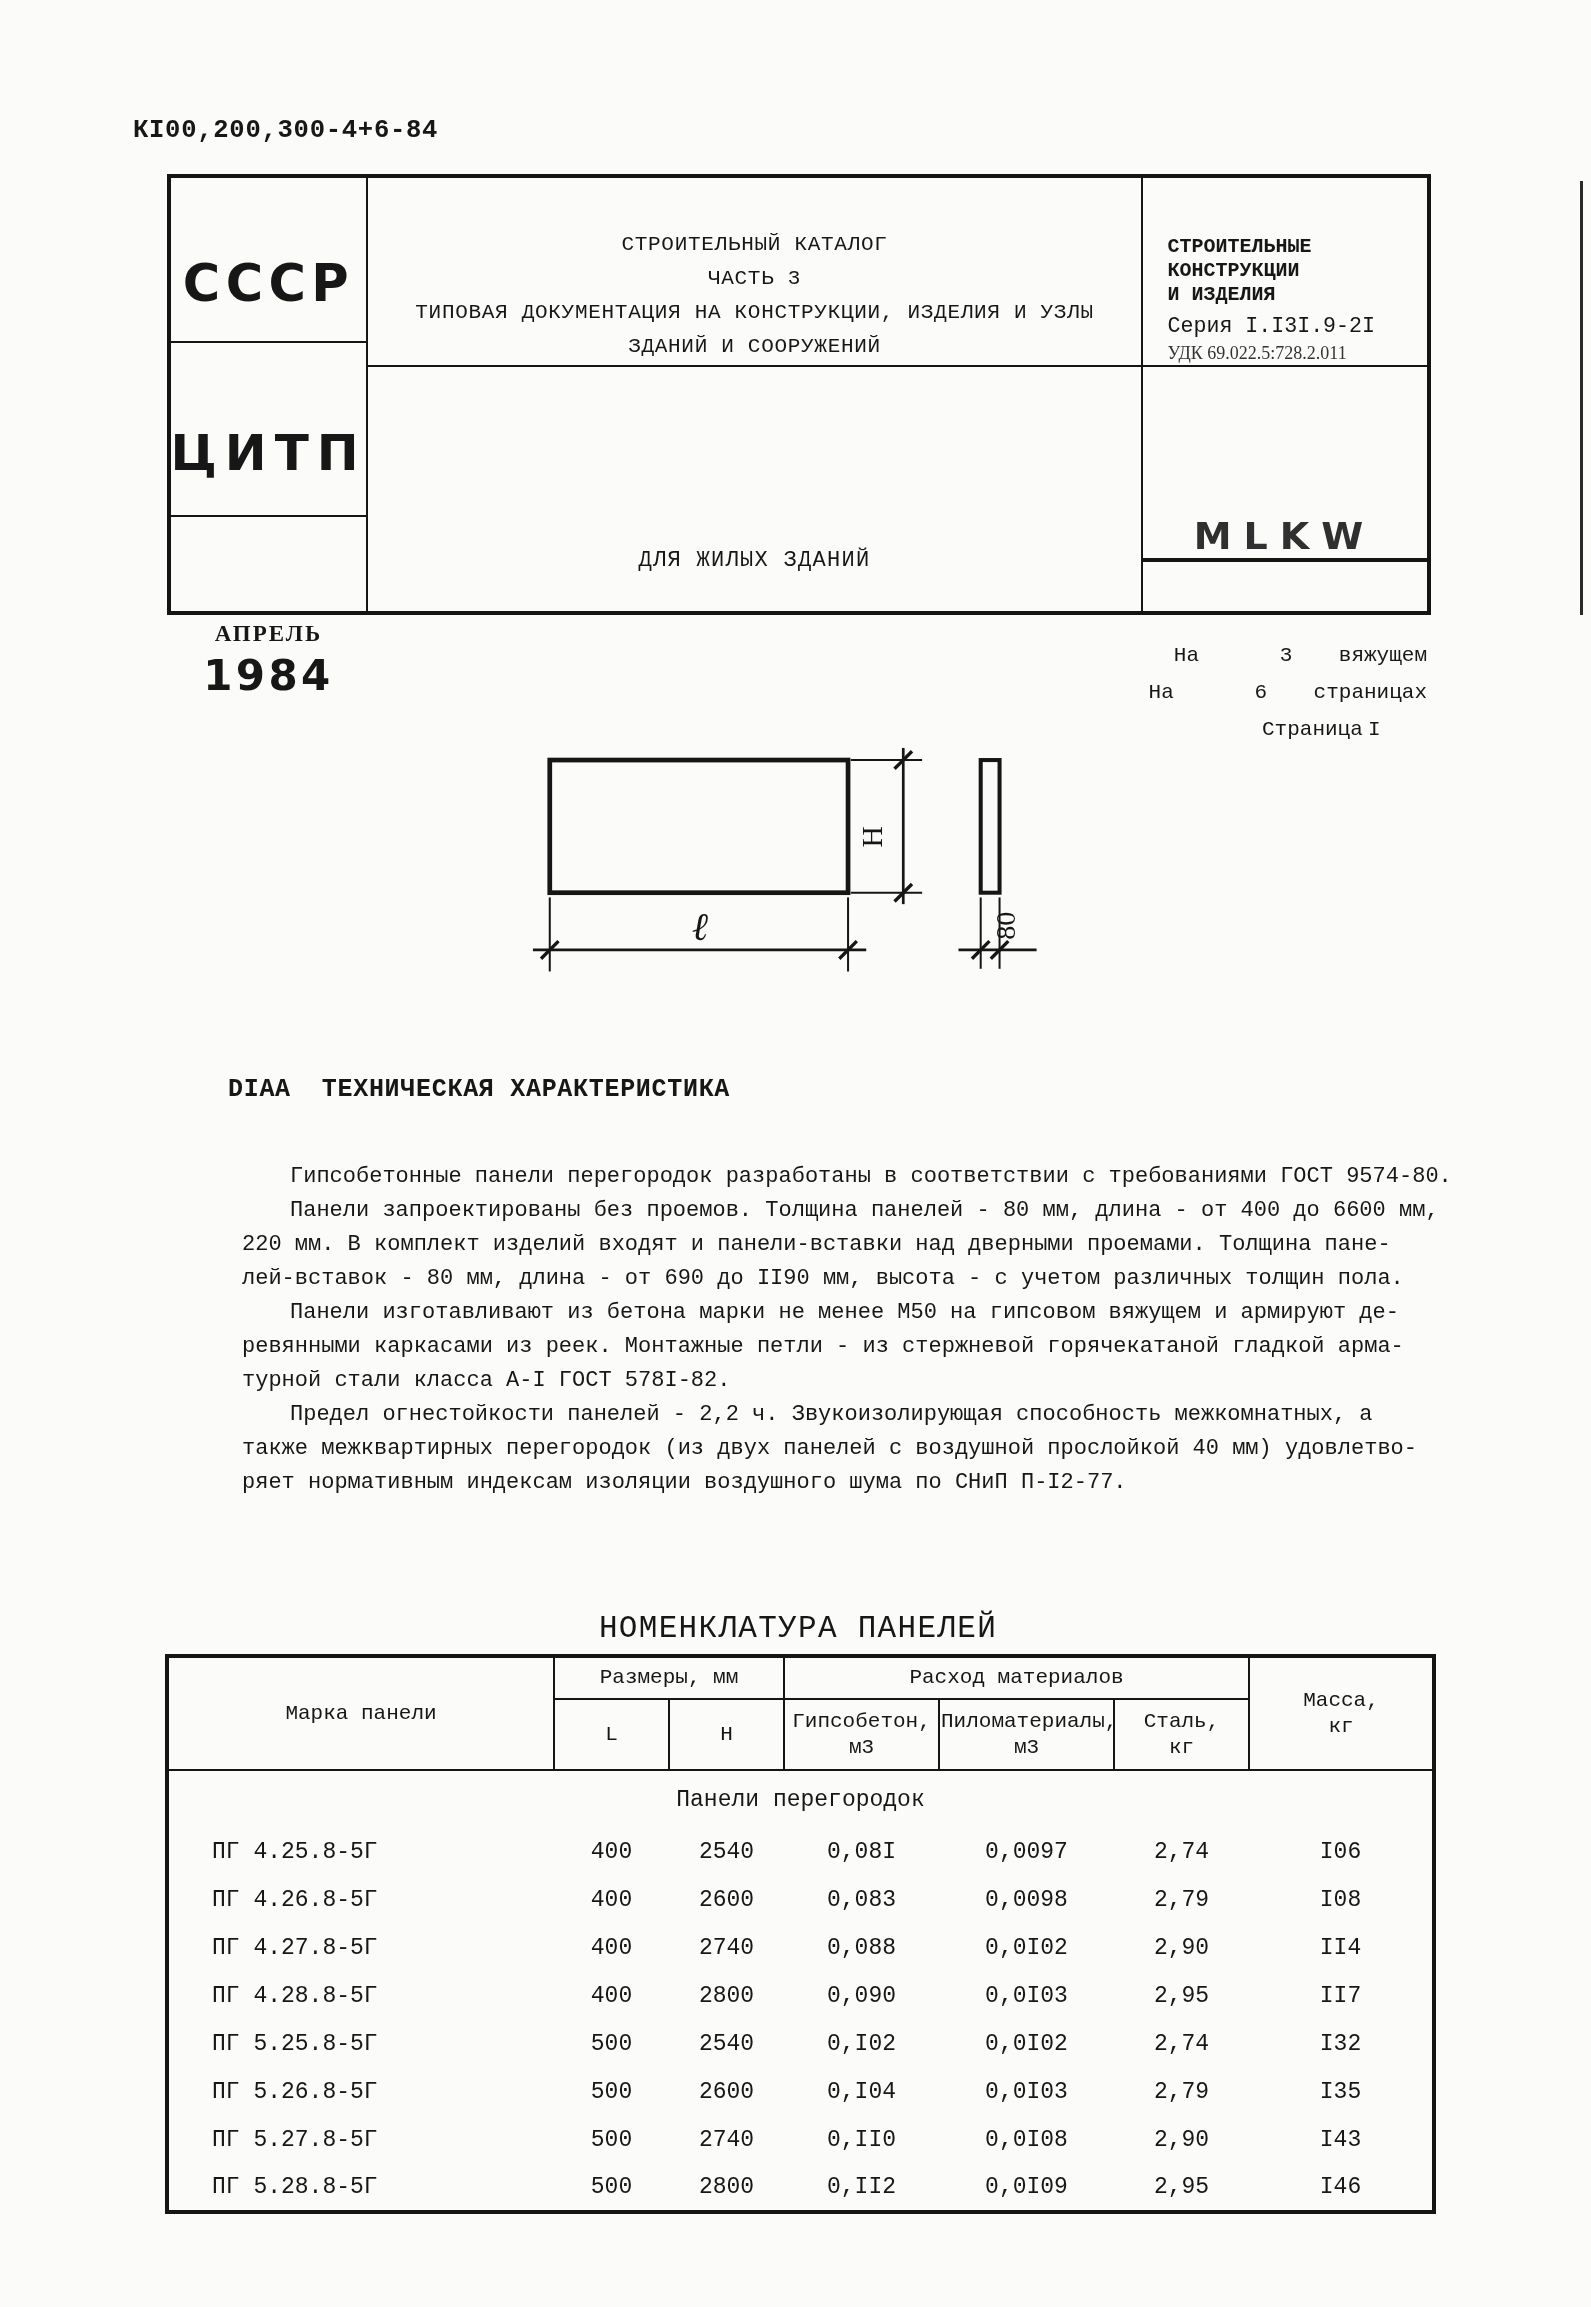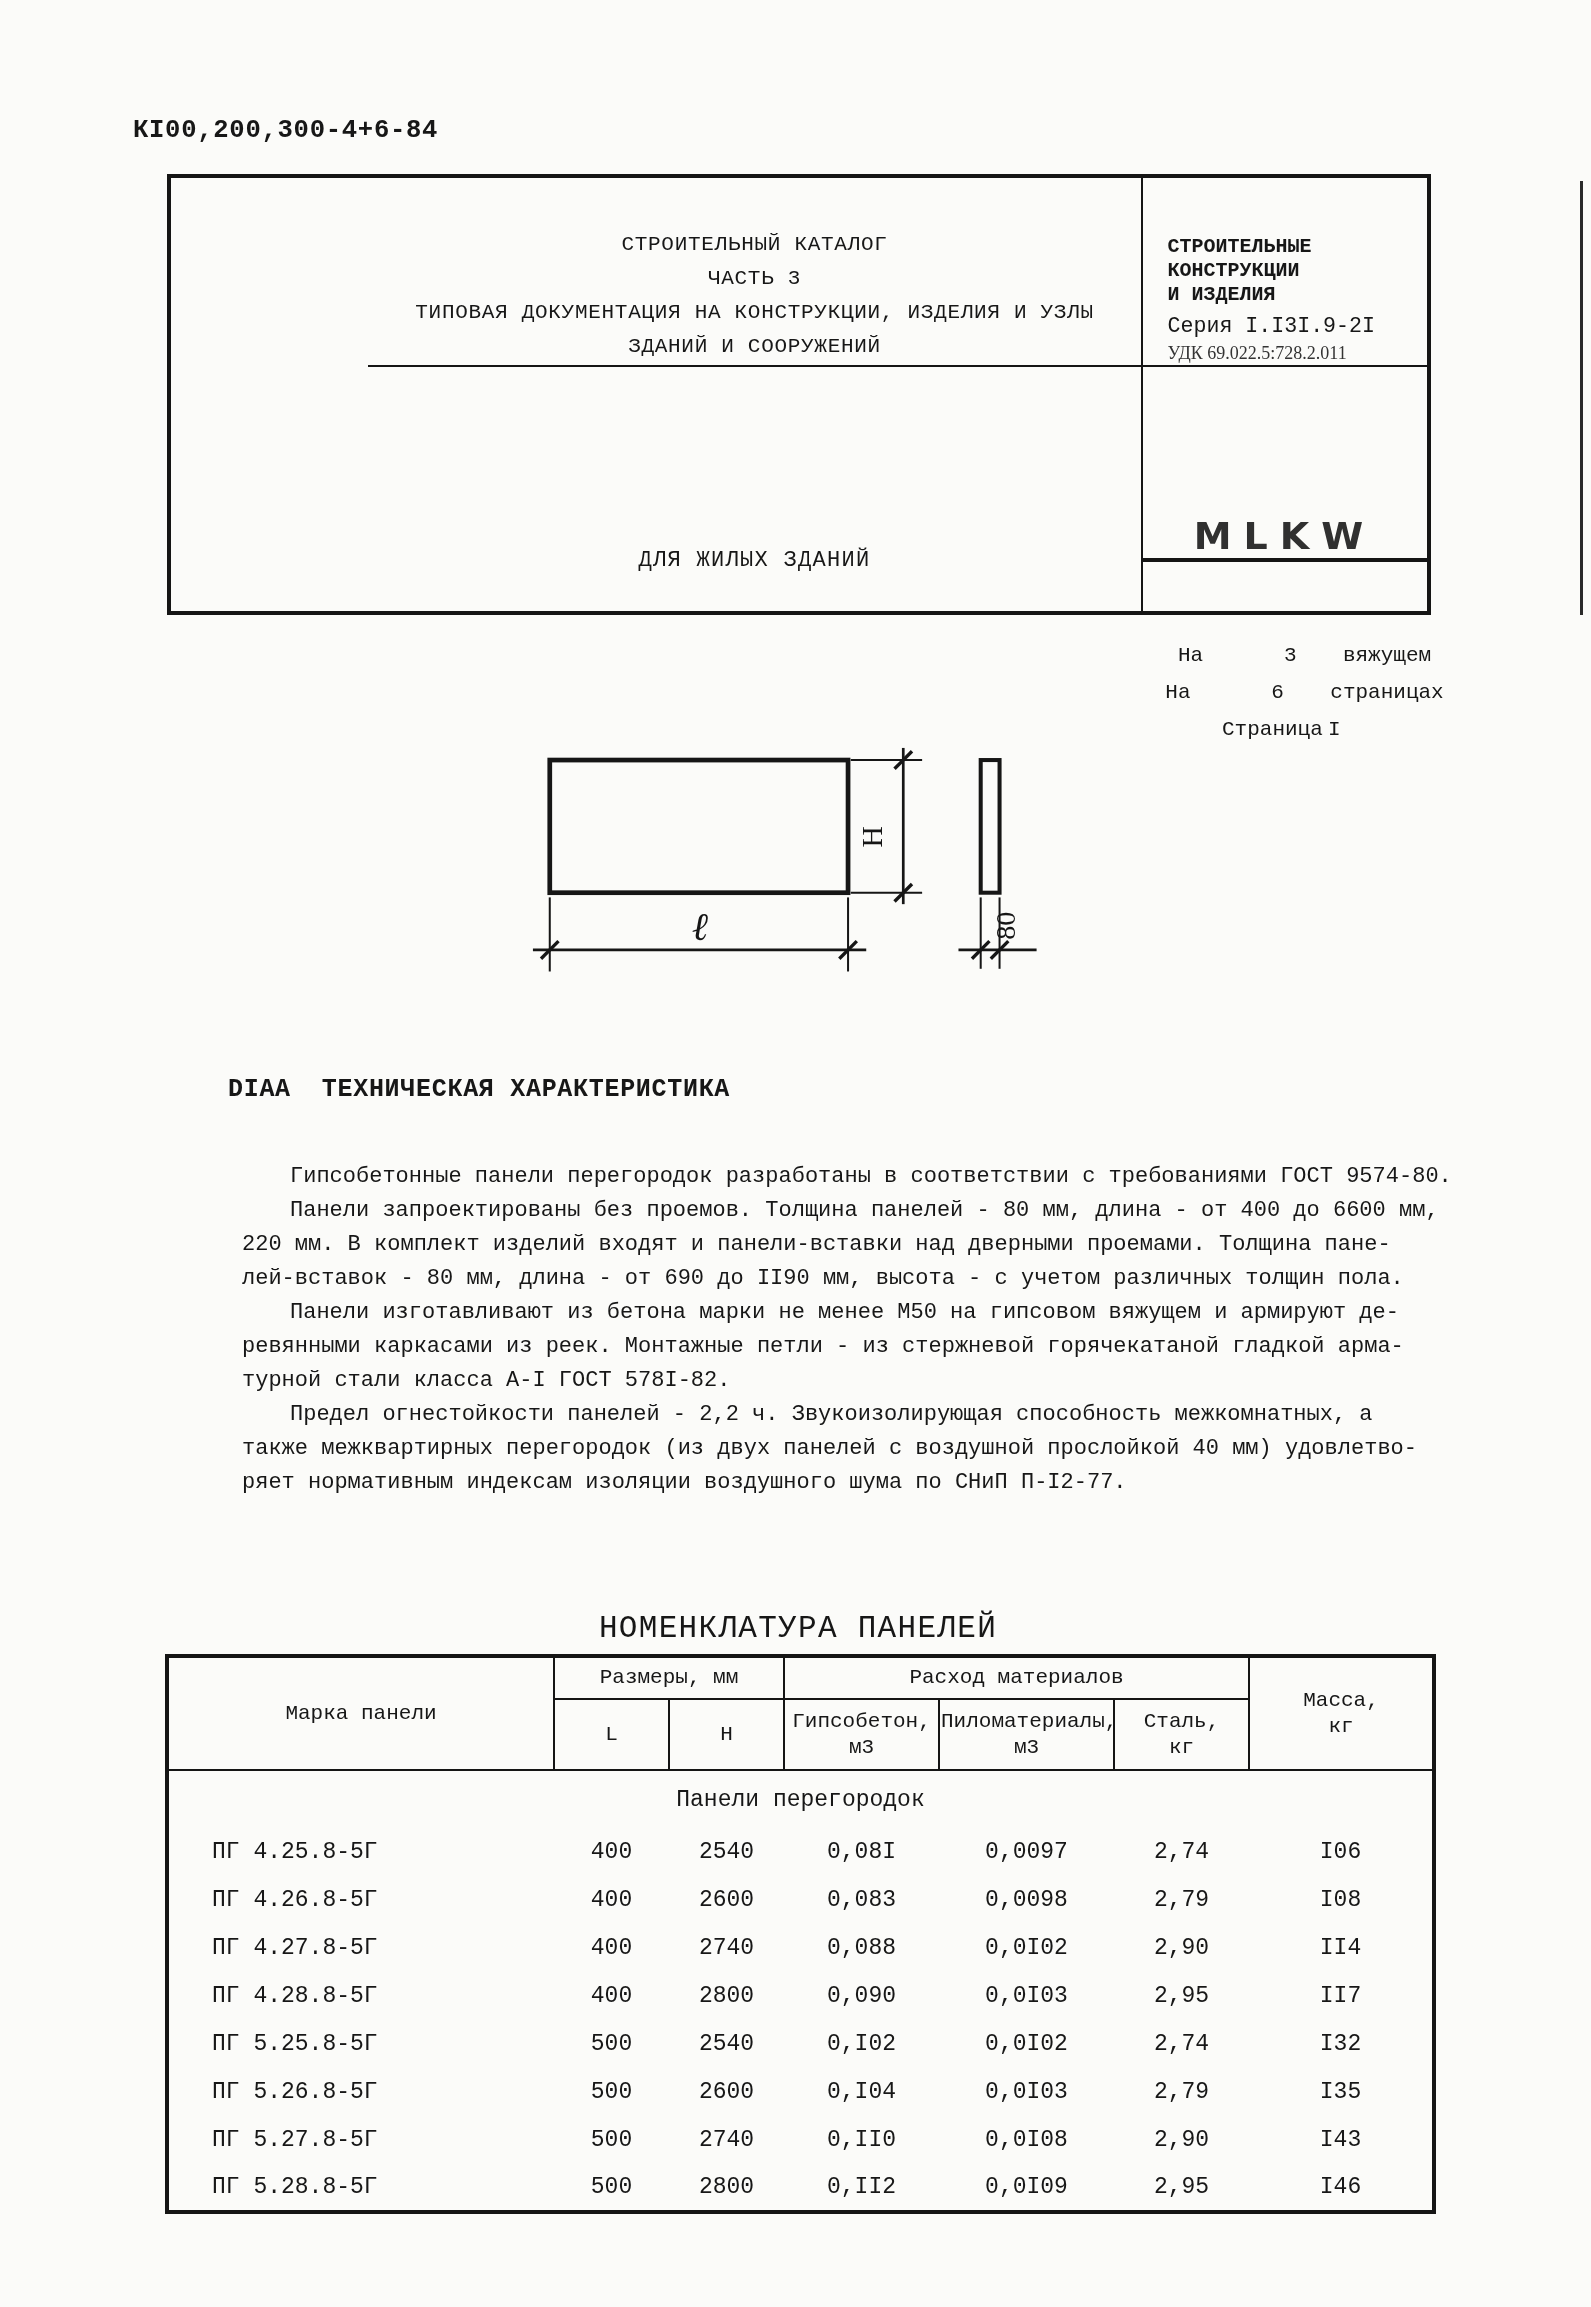--- a/index.html
+++ b/index.html
@@ -29,21 +29,21 @@
   .cell-subject{height:291px;}
   .subject-line{font-family:"Liberation Mono","DejaVu Sans Mono",monospace;font-size:22px;line-height:59px;
     letter-spacing:1.3px;text-align:center;white-space:nowrap;}
   .cell-class{height:141px;border-bottom:2.7px solid #151515;align-items:flex-start;justify-content:flex-start;
     padding:9.4px 0 0 25.6px;}
   .class-line{font-family:"Liberation Mono","DejaVu Sans Mono",monospace;font-size:20px;line-height:24px;font-weight:700;}
   .series{font-family:"Liberation Mono","DejaVu Sans Mono",monospace;font-size:21.6px;margin-top:6.7px;}
   .udk{font-family:"Liberation Serif","DejaVu Serif",serif;font-size:18px;color:#333;margin-top:5.4px;}
   .cell-stamp{height:147px;border-bottom:4px solid #151515;justify-content:flex-end;}
   .stamp{font-family:"DejaVu Sans",sans-serif;font-weight:800;font-size:38px;letter-spacing:12px;color:#303030;}
-  .cell-pages{height:144px;align-items:center;justify-content:flex-start;padding:27px 0 0 40px;}
+  .cell-pages{height:144px;align-items:flex-end;justify-content:flex-start;padding:27px 0 0 40px;}
   .p-row{display:flex;font-family:"Liberation Mono","DejaVu Sans Mono",monospace;font-size:21px;line-height:37px;}
   .p-label{width:106px;}
   .p-val{width:59px;}
 
   
   .drawing{position:absolute;left:472px;top:721px;width:674px;height:303px;}
   .drawing text{font-family:"Liberation Serif","DejaVu Serif",serif;fill:#161616;}
 
   
   .tech-head{position:absolute;left:192px;top:1075px;font-family:"Liberation Mono","DejaVu Sans Mono",monospace;
@@ -73,20 +73,32 @@
   .scan-edge{position:absolute;left:1580px;top:181px;width:2.7px;height:434px;background:#2a2a2a;}
 </style>
 </head>
 <body>
 
 <div class="page">
 
   <div class="doc-code">КI00,200,300-4+6-84</div>
 
   <div class="tb">
+    <div class="tb-col col-left">
+      <div class="cell cell-country">
+        <div class="country">СССР</div>
+      </div>
+      <div class="cell cell-org">
+        <div class="org">ЦИТП</div>
+      </div>
+      <div class="cell cell-date">
+        <div class="month">АПРЕЛЬ</div>
+        <div class="year">1984</div>
+      </div>
+    </div>
 
     <div class="tb-col col-center">
       <div class="cell cell-catalog">
         <div class="catalog-line">СТРОИТЕЛЬНЫЙ КАТАЛОГ</div>
         <div class="catalog-line">ЧАСТЬ 3</div>
         <div class="catalog-line">ТИПОВАЯ ДОКУМЕНТАЦИЯ НА КОНСТРУКЦИИ, ИЗДЕЛИЯ И УЗЛЫ</div>
         <div class="catalog-line">ЗДАНИЙ И СООРУЖЕНИЙ</div>
       </div>
       <div class="cell cell-subject">
         <div class="subject-line">ДЛЯ ЖИЛЫХ ЗДАНИЙ</div>

